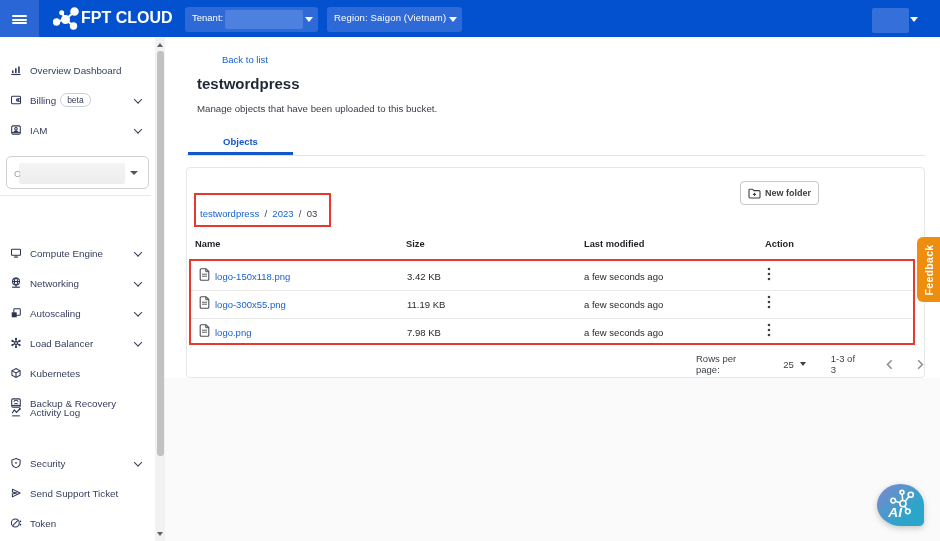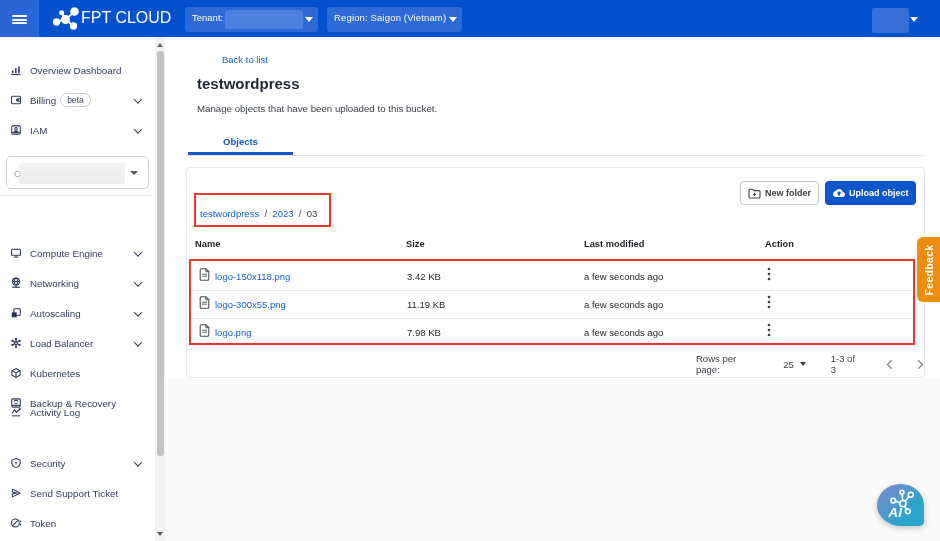--- a/index.html
+++ b/index.html
@@ -4,21 +4,21 @@
 <style>
   * { margin:0; padding:0; box-sizing:border-box; }
   html,body { width:940px; height:541px; overflow:hidden; }
   body { font-family:"Liberation Sans", sans-serif; background:#fafafa; position:relative; }
   .abs { position:absolute; }
 
   
   #topbar { position:absolute; left:0; top:0; width:940px; height:37px; background:#0351ce; }
   #hambox { position:absolute; left:0; top:0; width:39px; height:37px; background:#2b66d7; }
   .hline { position:absolute; left:12px; width:15px; height:2px; background:#fff; border-radius:1px; }
-  #logotext { position:absolute; left:81px; top:9px; color:#fff; font-size:16px; font-weight:normal; letter-spacing:0px; }
+  #logotext { position:absolute; left:81px; top:9px; color:#fff; font-size:16px; font-weight:bold; letter-spacing:0px; }
   .pill { position:absolute; top:7px; height:25px; background:#2e6ad7; border-radius:3px; color:#fff; font-size:9.5px; white-space:nowrap; }
   .blur1 { position:absolute; background:#4d80df; border-radius:2px; }
   .caret { position:absolute; width:0; height:0; border-left:4.5px solid transparent; border-right:4.5px solid transparent; border-top:5px solid #fff; }
 
   
   #sidebar { position:absolute; left:0; top:37px; width:155px; height:504px; background:#fff; }
   .mitem { position:absolute; left:0; width:155px; height:20px; }
   .mlabel { position:absolute; left:30px; top:50%; transform:translateY(-50%); font-size:9.8px; color:#36405d; white-space:nowrap; display:flex; align-items:center; }
   .micon { position:absolute; left:10px; top:50%; transform:translateY(-50%); }
   .chev { position:absolute; left:133px; top:50%; transform:translateY(-50%); width:9px; height:9px; }
@@ -282,26 +282,20 @@
 
 <div id="card">
   <div class="btn" id="btnnew">
       <svg style="margin-left:7px" width="13" height="11" viewBox="0 0 13 11" fill="none" stroke="#3c4043" stroke-width="1.1">
         <path d="M1 2.2 a1 1 0 0 1 1-1 h2.6 l1.2 1.4 H11 a1 1 0 0 1 1 1 V9 a1 1 0 0 1 -1 1 H2 a1 1 0 0 1 -1-1 Z"></path>
         <line x1="6.5" y1="4.8" x2="6.5" y2="8"></line>
         <line x1="4.9" y1="6.4" x2="8.1" y2="6.4"></line>
       </svg>
       <span style="margin-left:4px">New folder</span>
     </div>
-  <div class="btn" id="btnup">
-      <svg style="margin-left:8px" width="12" height="10" viewBox="0 0 24 20">
-        <path fill="#fff" d="M19.35 8.04C18.67 4.59 15.64 2 12 2 9.11 2 6.6 3.64 5.35 6.04 2.34 6.36 0 8.91 0 12c0 3.31 2.69 6 6 6h13c2.76 0 5-2.24 5-5 0-2.64-2.05-4.78-4.65-4.96zM14 11v4h-4v-4H7l5-5 5 5h-3z"></path>
-      </svg>
-      <span style="margin-left:4px">Upload object</span>
-    </div>
 
   <div id="redbox1"></div>
   <div id="crumbs"><a class="blue" href="#">testwordpress</a> &nbsp;/&nbsp; <a class="blue" href="#">2023</a> &nbsp;/&nbsp; 03</div>
 
   <div class="th" style="left:8px">Name</div>
   <div class="th" style="left:219px">Size</div>
   <div class="th" style="left:397px">Last modified</div>
   <div class="th" style="left:578px">Action</div>
 
   <div id="redbox2"></div>

